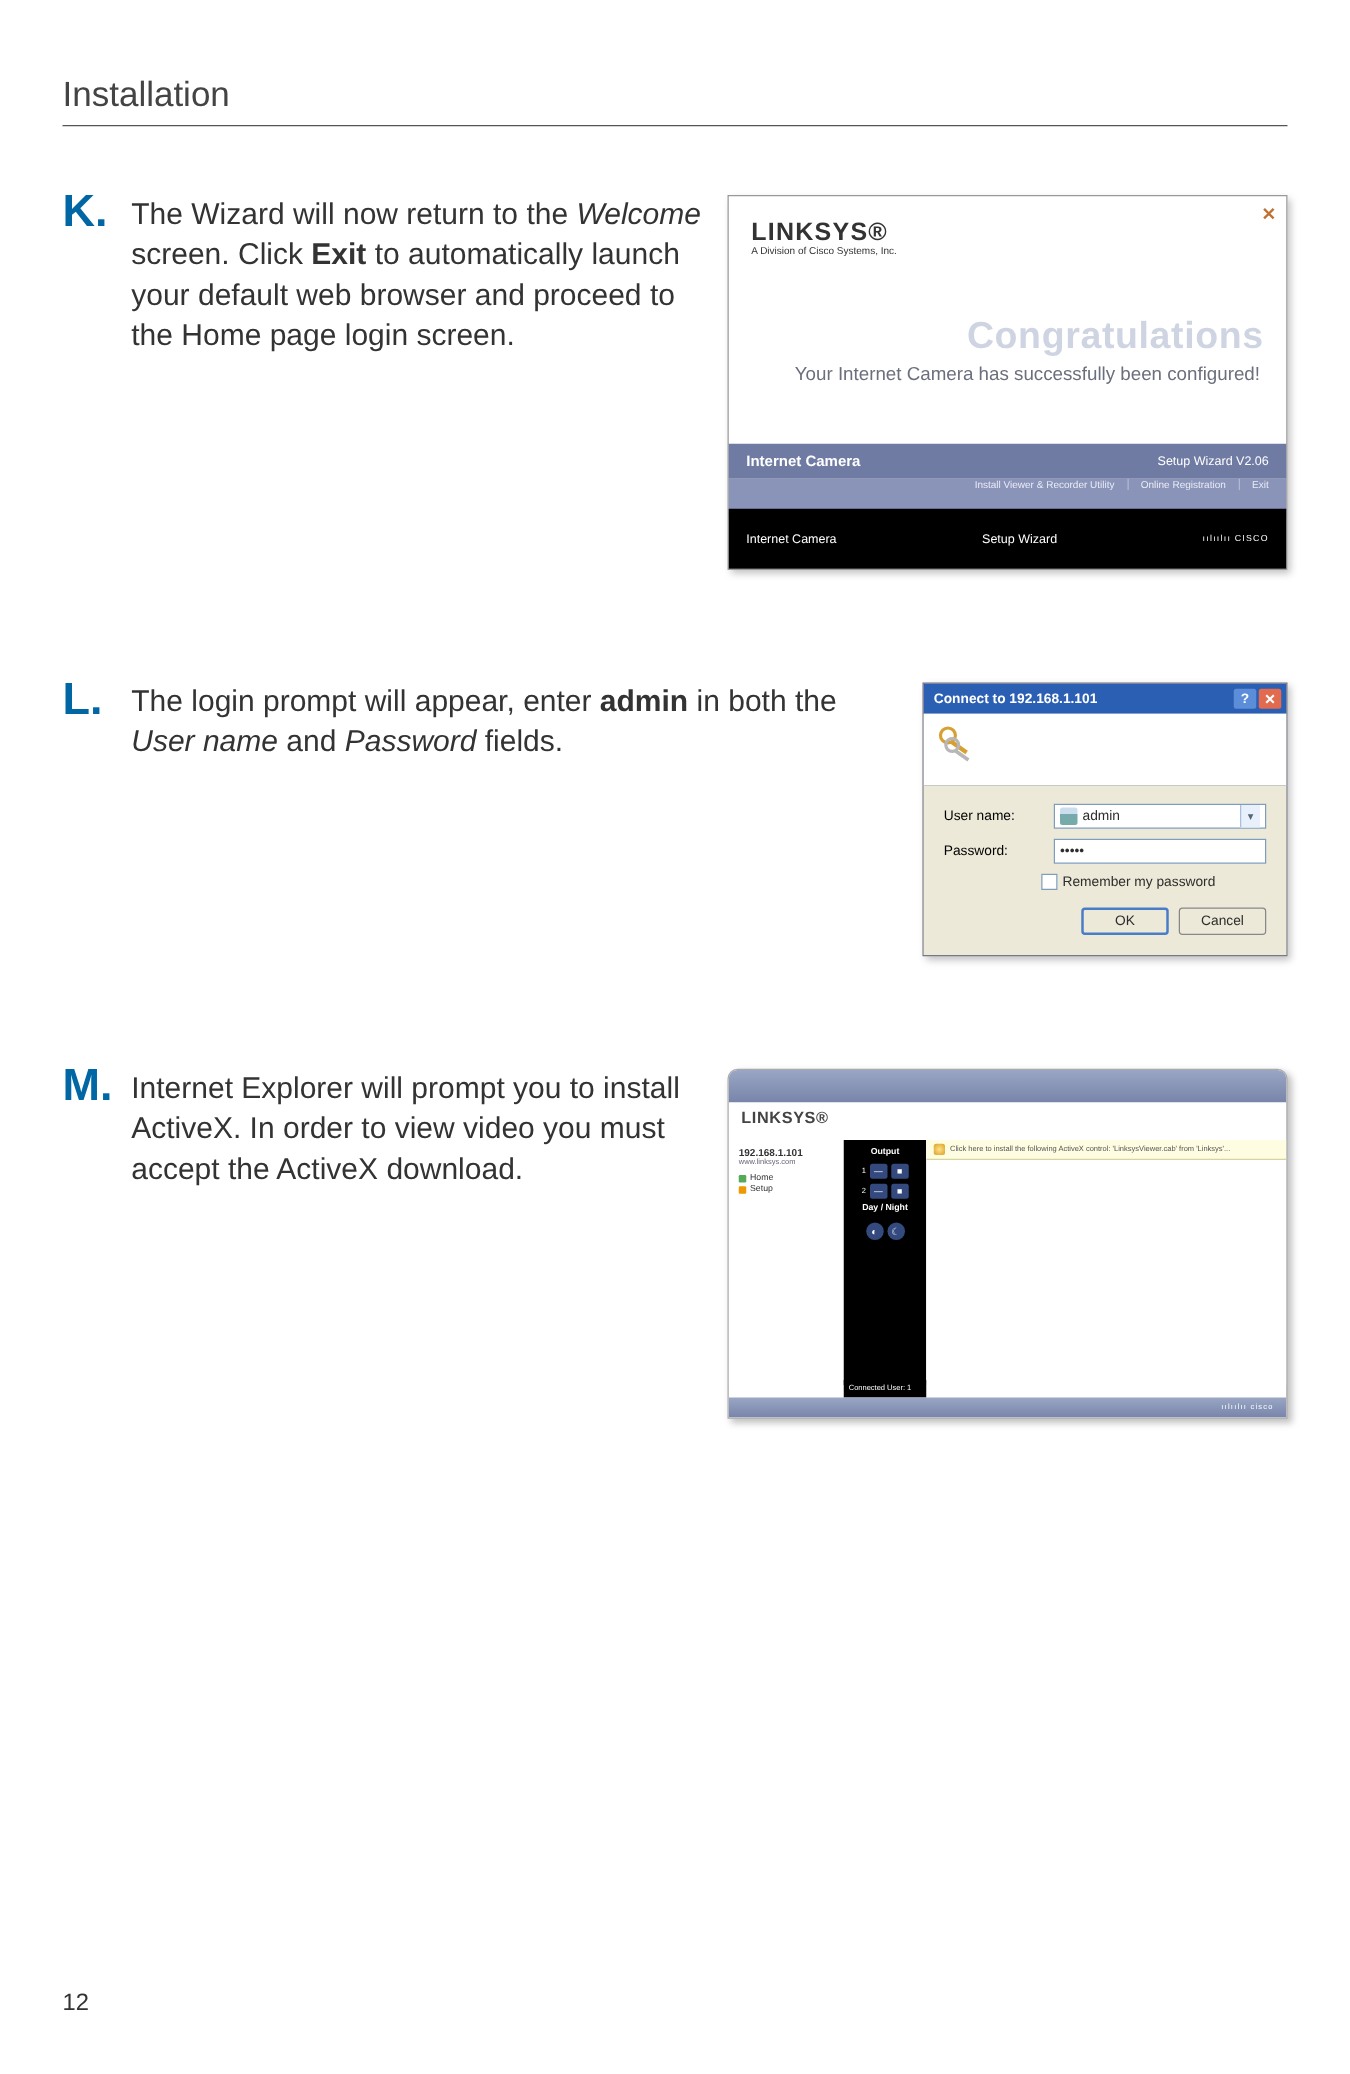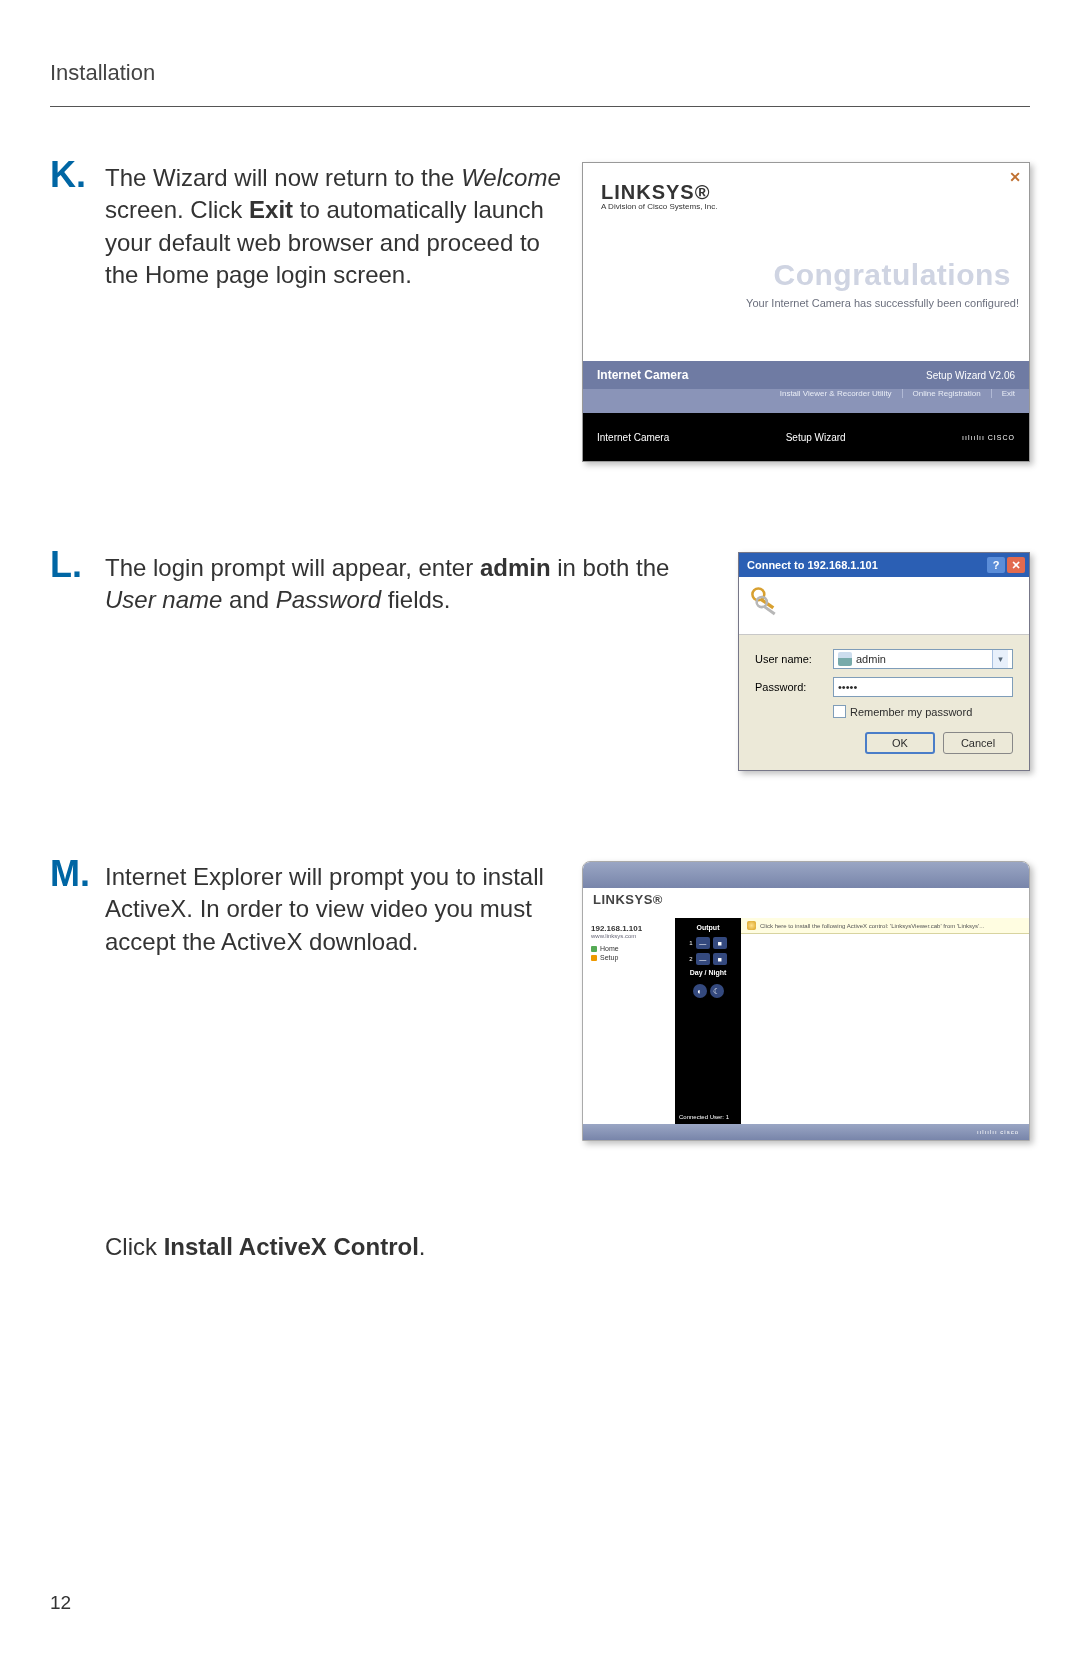--- a/index.html
+++ b/index.html
@@ -6,23 +6,23 @@
   body {
     width: 1080px;
     height: 1659px;
     background: #ffffff;
     font-family: "Myriad Pro", "Segoe UI", Arial, sans-serif;
     color: #2d2d2d;
     position: relative;
     padding: 60px 50px 50px 50px;
   }
   .header {
-    font-size: 22px;
+    font-size: 28px;
     color: #444;
-    padding-bottom: 20px;
+    padding-bottom: 8px;
     border-bottom: 1.5px solid #555;
     margin-bottom: 55px;
   }
   .step {
     display: flex;
     align-items: flex-start;
     margin-bottom: 90px;
   }
   .step-letter {
     color: #0066a4;
@@ -76,22 +76,22 @@
   }
   .figK .logo .sub {
     font-size: 8px; color: #333; margin-top: -2px;
   }
   .figK .congrats {
     position: absolute; top: 95px; right: 18px;
     font-size: 30px; font-weight: 700;
     color: #cfd4e2; letter-spacing: 0.5px;
   }
   .figK .configured {
-    position: absolute; top: 134px; right: 10px;
-    font-size: 11px; color: #6b6f7d;
+    position: absolute; top: 134px; right: 21px;
+    font-size: 15px; color: #6b6f7d;
   }
   .figK .bar1 {
     position: absolute; top: 198px; left: 0; right: 0;
     height: 28px; background: #6f7ba3;
     display: flex; align-items: center; justify-content: space-between;
     padding: 0 14px;
     color: #fff; font-size: 12px; font-weight: bold;
   }
   .figK .bar1 .right { font-size: 10px; font-weight: normal; }
   .figK .bar2 {
@@ -145,21 +145,21 @@
     padding: 8px 10px;
   }
   .figL .keyicon {
     width: 34px; height: 34px; position: relative;
   }
   .figL .keyicon svg { width: 34px; height: 34px; }
   .figL .body {
     padding: 14px 16px 16px 16px;
     background: #ece9d8;
   }
-  .figL .row { display: flex; align-items: center; margin-bottom: 8px; }
+  .figL .row { display: flex; align-items: center; margin-bottom: 8px; gap: 10px; }
   .figL .lbl { width: 78px; color: #000; }
   .figL .field {
     flex: 1; height: 20px; background: #fff;
     border: 1px solid #7f9db9;
     display: flex; align-items: center;
     padding: 0 4px;
     font-size: 11px;
   }
   .figL .field.combo { justify-content: space-between; }
   .figL .field .userico {
@@ -438,18 +438,15 @@
       <div class="blackpanel-bottom">Connected User: 1</div>
       <div class="chrome-bottom">
         <span class="cisco2">ıılıılıı cisco</span>
       </div>
     </div>
   </div>
 </div>
 
 <div class="step-m-extra">
   <div class="step-letter"></div>
-  <div class="step-text">
-    <span>Click </span><span class="bold">Install ActiveX Control</span><span>.</span>
-  </div>
 </div>
 
 <div class="page-number">12</div>
 
 </body></html>

